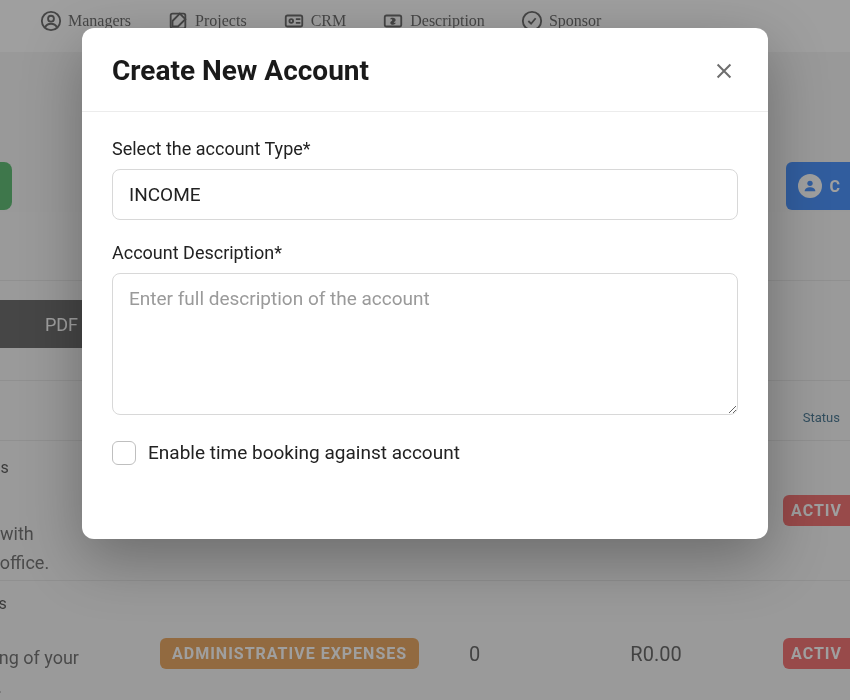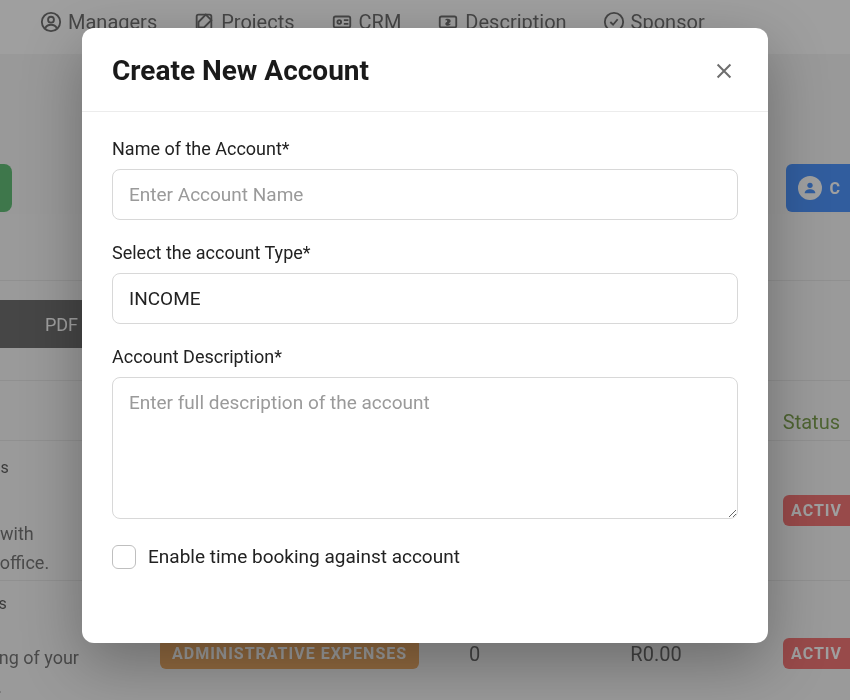--- a/index.html
+++ b/index.html
@@ -2,39 +2,39 @@
 <html><head>
 <meta charset="utf-8">
 <style>
   * { box-sizing: border-box; margin: 0; padding: 0; }
   html, body { width: 850px; height: 700px; overflow: hidden; font-family: -apple-system, BlinkMacSystemFont, "Segoe UI", Roboto, Helvetica, Arial, sans-serif; }
   body { position: relative; background: #f4f4f4; color: #222; }
 
   
   .bg { position: absolute; inset: 0; }
   .topnav { display: flex; align-items: center; gap: 36px; padding: 10px 40px 20px 40px; background: #fff; color: #3a3a3a;}
-  .topnav .nav-item { display: flex; align-items: center; gap: 6px; font-size: 20px; }
+  .topnav .nav-item { display: flex; align-items: center; gap: 6px; font-size: 16px; font-family: Liberation Serif, serif; }
   .nav-item .ico { width: 22px; height: 22px; display:inline-flex; align-items:center; justify-content:center; }
   .nav-item .ico svg { width: 22px; height: 22px; stroke: #3a3a3a; fill:none; stroke-width:2; }
 
   .subbar { height: 160px; background: #f2f2f2; position: relative; }
   .green-btn { position:absolute; left:0; top:110px; width:12px; height:48px; background:#28a745; border-radius:0 8px 8px 0; }
   .blue-chip { position:absolute; right:0; top:110px; height:48px; background:#0d6efd; color:#fff; display:flex; align-items:center; padding:0 10px 0 12px; border-radius:6px 0 0 6px; gap:8px; font-weight:700;}
   .blue-chip .circ { width:24px; height:24px; border-radius:50%; background:#fff; display:flex; align-items:center; justify-content:center;}
   .blue-chip .circ svg{width:16px;height:16px;fill:#0d6efd;}
 
   .dark-strip { position:absolute; left:0; top:300px; height:48px; background:#3b3b3b; color:#fff; display:flex; align-items:center; padding-right:4px; width:82px; justify-content:flex-end; border-radius:0 0 0 0;}
   .dark-strip span{font-size:18px;}
   .bg .divider { position:absolute; left:0; right:0; height:1px; background:#ddd; }
   .bg .divider.d1{ top:280px;}
   .bg .divider.d2{ top:380px;}
   .bg .divider.d3{ top:440px;}
   .bg .divider.d4{ top:580px;}
 
-  .status-col { position:absolute; right:10px; top:410px; font-size:20px; color:#4d7c0f;}
+  .status-col { position:absolute; right:10px; top:410px; font-size:13px; color:#0c4a6e;}
   .badge-active { position:absolute; right:0; background:#ef4444; color:#fff; font-weight:700; padding:6px 8px; border-radius:6px 0 0 6px; letter-spacing:1px;}
   .badge-active.b1{ top:495px; }
   .badge-active.b2{ top:638px; }
   .link1{ position:absolute; left:-40px; top:458px; }
   .desc1{ position:absolute; left:-30px; top:520px; width:180px; color:#444; font-size:18px; line-height:1.6;}
   .link2{ position:absolute; left:-10px; top:594px; }
   .desc2{ position:absolute; left:-60px; top:644px; width:210px; color:#444; font-size:18px; line-height:1.6;}
 
   .row-mid { position:absolute; left:160px; top:638px; display:flex; align-items:center; gap:40px;}
   .orange-badge{ background:#e38b2d; color:#fff; font-weight:700; padding:6px 12px; border-radius:6px; letter-spacing:1px; white-space:nowrap;}
@@ -163,24 +163,20 @@
   <div class="modal-header">
     <div class="modal-title">Create New Account</div>
     <button class="close-btn">
       <svg viewBox="0 0 24 24">
           <path d="M5 5l14 14M19 5L5 19" fill="none"></path>
         </svg>
     </button>
   </div>
   <div class="modal-body">
 
-    <div class="field">
-      <label>Name of the Account*</label>
-      <input class="ctrl" type="text" placeholder="Enter Account Name" style="">
-    </div>
 
     <div class="field">
       <label>Select the account Type*</label>
       <input class="ctrl" type="text" value="INCOME" style="">
     </div>
 
     <div class="field">
       <label>Account Description*</label>
       <textarea class="ctrl" placeholder="Enter full description of the account" style=""></textarea>
     </div>

